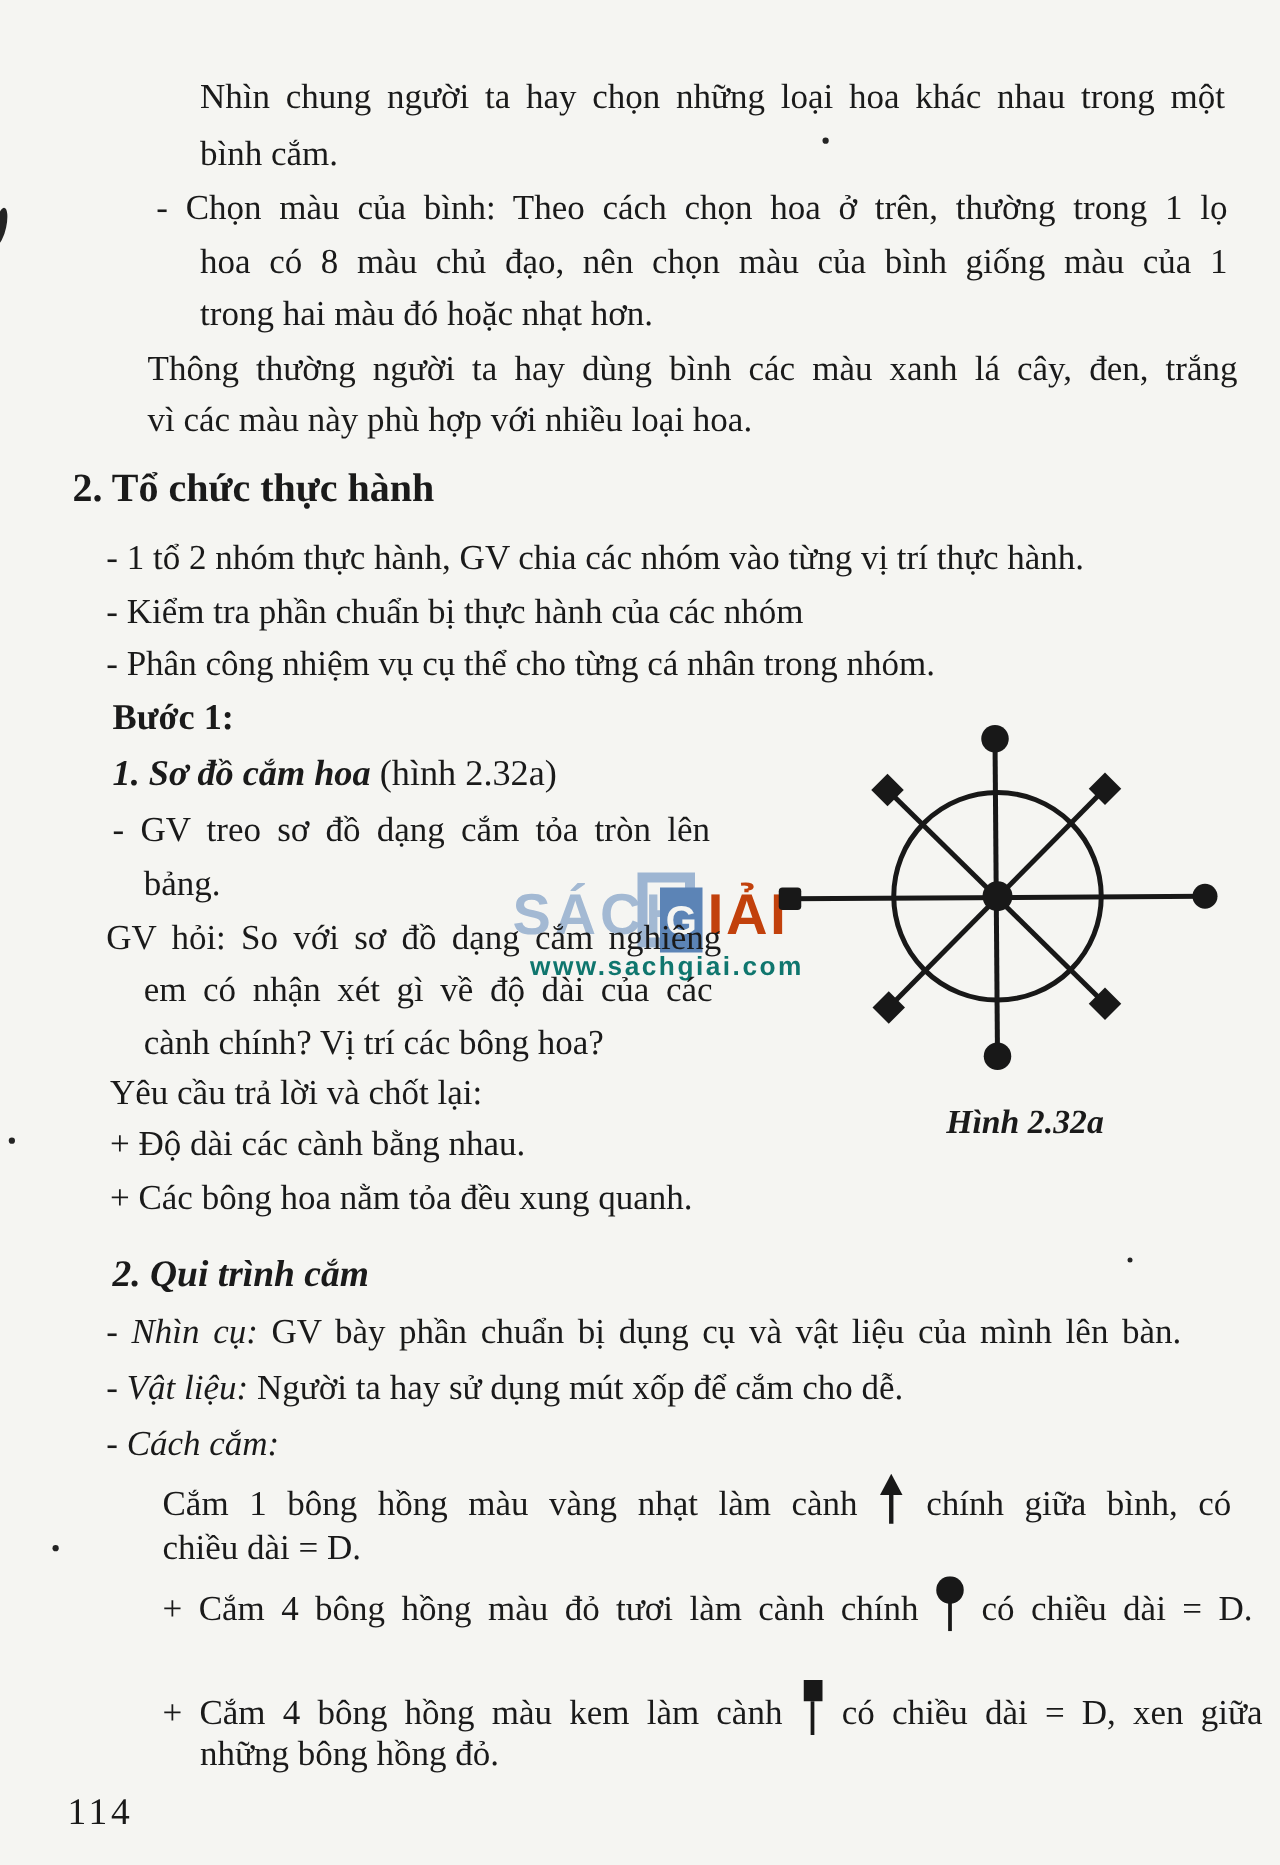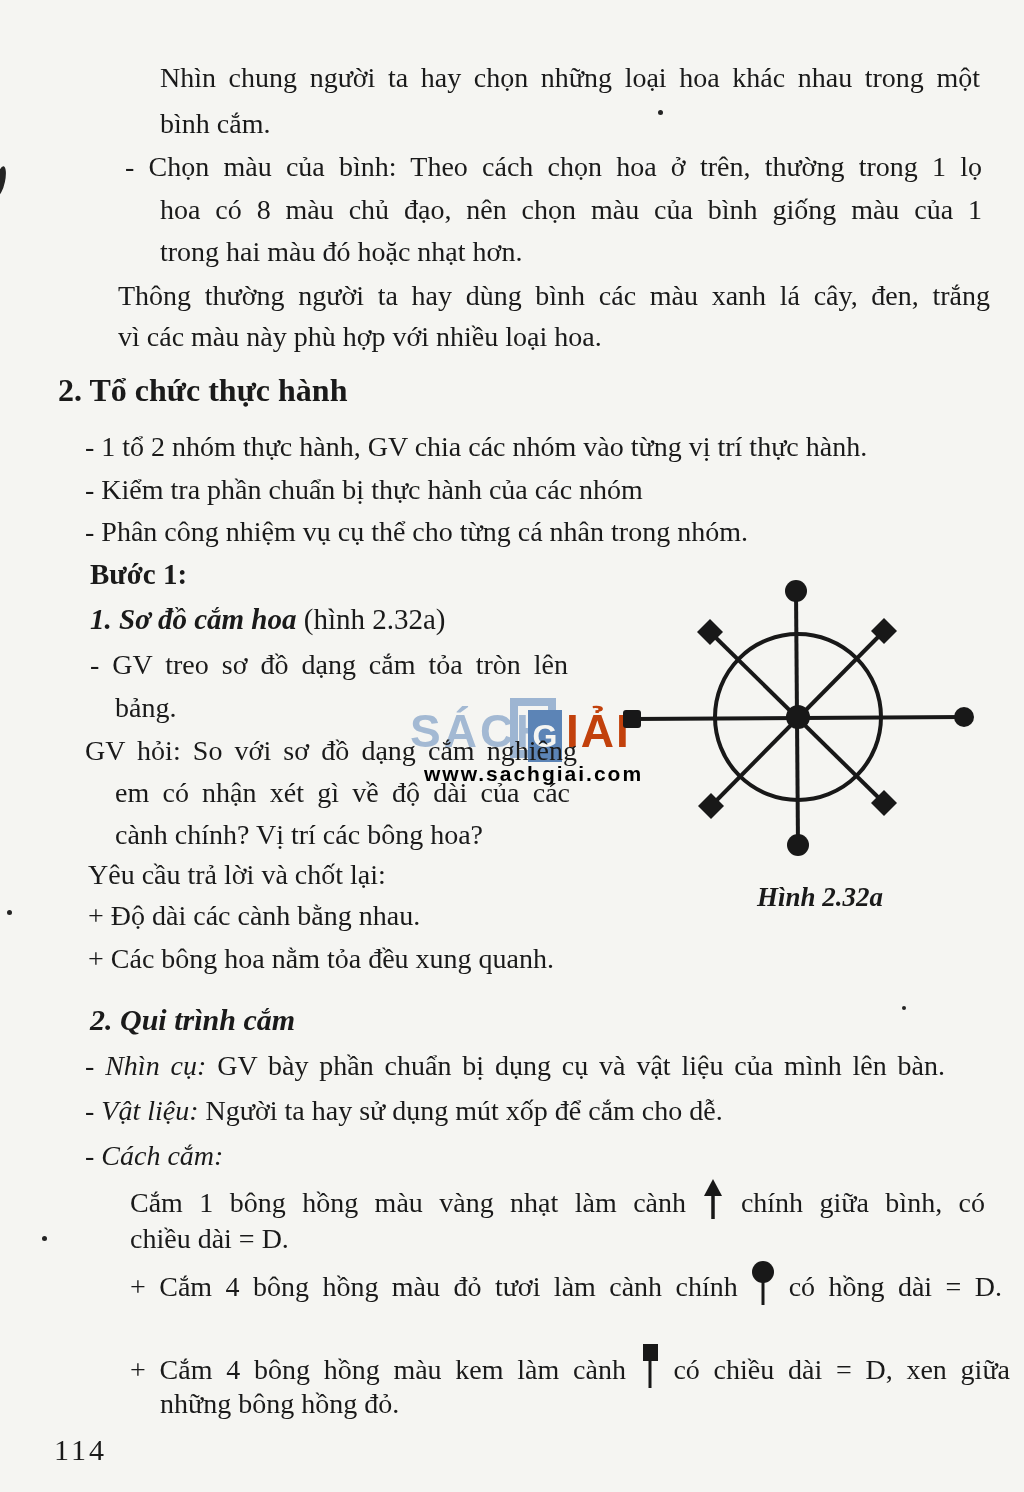--- a/index.html
+++ b/index.html
@@ -31,21 +31,21 @@
   .sym{display:inline-block;vertical-align:-9px}
   .caption{
     position:absolute;left:690px;top:882px;width:260px;
     text-align:center;font-size:27px;font-weight:bold;font-style:italic;
   }
   .pagenum{position:absolute;left:54px;top:1433px;font-size:30px;letter-spacing:3px}
   
   .wm{position:absolute;z-index:1;font-family:"Liberation Sans","DejaVu Sans",sans-serif;}
   .wm-sach{left:410px;top:704px;font-size:46px;font-weight:bold;letter-spacing:3px;color:#a3b9d3}
   .wm-iai{left:566px;top:704px;font-size:46px;font-weight:bold;letter-spacing:2px;color:#c2410c}
-  .wm-url{left:424px;top:762px;font-size:21px;font-weight:bold;letter-spacing:2px;color:#000000}
+  .wm-url{left:424px;top:762px;font-size:21px;font-weight:bold;letter-spacing:2px;color:#0f766e}
   .wm-logo{left:506px;top:694px;width:60px;height:84px}
   .wm-logo .outer{position:absolute;left:4px;top:4px;width:30px;height:44px;border:8px solid #9db5d2}
   .wm-logo .gblock{
     position:absolute;left:22px;top:16px;width:34px;height:52px;background:#5c84b6;
     display:flex;align-items:center;justify-content:center;
     color:#f5f5f2;font-size:32px;font-weight:bold;
   }
   
   .txt{z-index:3}
   .fig{position:absolute;left:600px;top:552px;z-index:2}
@@ -125,21 +125,21 @@
 
   <div class="ln txt just" style="left:130px;top:1179px;width:855px"><span>Cắm 1 bông hồng màu vàng nhạt làm cành</span> <svg class="sym" width="22" height="42" viewBox="0 0 22 42">
         <line x1="11" y1="40" x2="11" y2="10" stroke="#181818" stroke-width="3.5"></line>
         <polygon points="11,0 2,17 20,17" fill="#181818"></polygon>
       </svg> <span>chính giữa bình, có</span></div>
   <div class="ln txt" style="left:130px;top:1221px">chiều dài = D.</div>
 
   <div class="ln txt just" style="left:130px;top:1261px;width:872px"><span>+ Cắm 4 bông hồng màu đỏ tươi làm cành chính</span> <svg class="sym" width="24" height="44" viewBox="0 0 24 44">
         <circle cx="12" cy="11" r="11" fill="#181818"></circle>
         <line x1="12" y1="20" x2="12" y2="44" stroke="#181818" stroke-width="3"></line>
-      </svg> <span>có hồng dài = D.</span></div>
+      </svg> <span>có chiều dài = D.</span></div>
 
   <div class="ln txt just" style="left:130px;top:1344px;width:880px"><span>+ Cắm 4 bông hồng màu kem làm cành</span> <svg class="sym" width="20" height="44" viewBox="0 0 20 44">
         <rect x="3" y="0" width="15" height="17" fill="#181818"></rect>
         <line x1="10" y1="17" x2="10" y2="44" stroke="#181818" stroke-width="3"></line>
       </svg> <span>có chiều dài = D, xen giữa</span></div>
   <div class="ln txt" style="left:160px;top:1386px">những bông hồng đỏ.</div>
 
   <div class="pagenum txt">114</div>
 
   <div class="speck" style="left:-4px;top:166px;width:9px;height:30px;transform:rotate(12deg)"></div>

